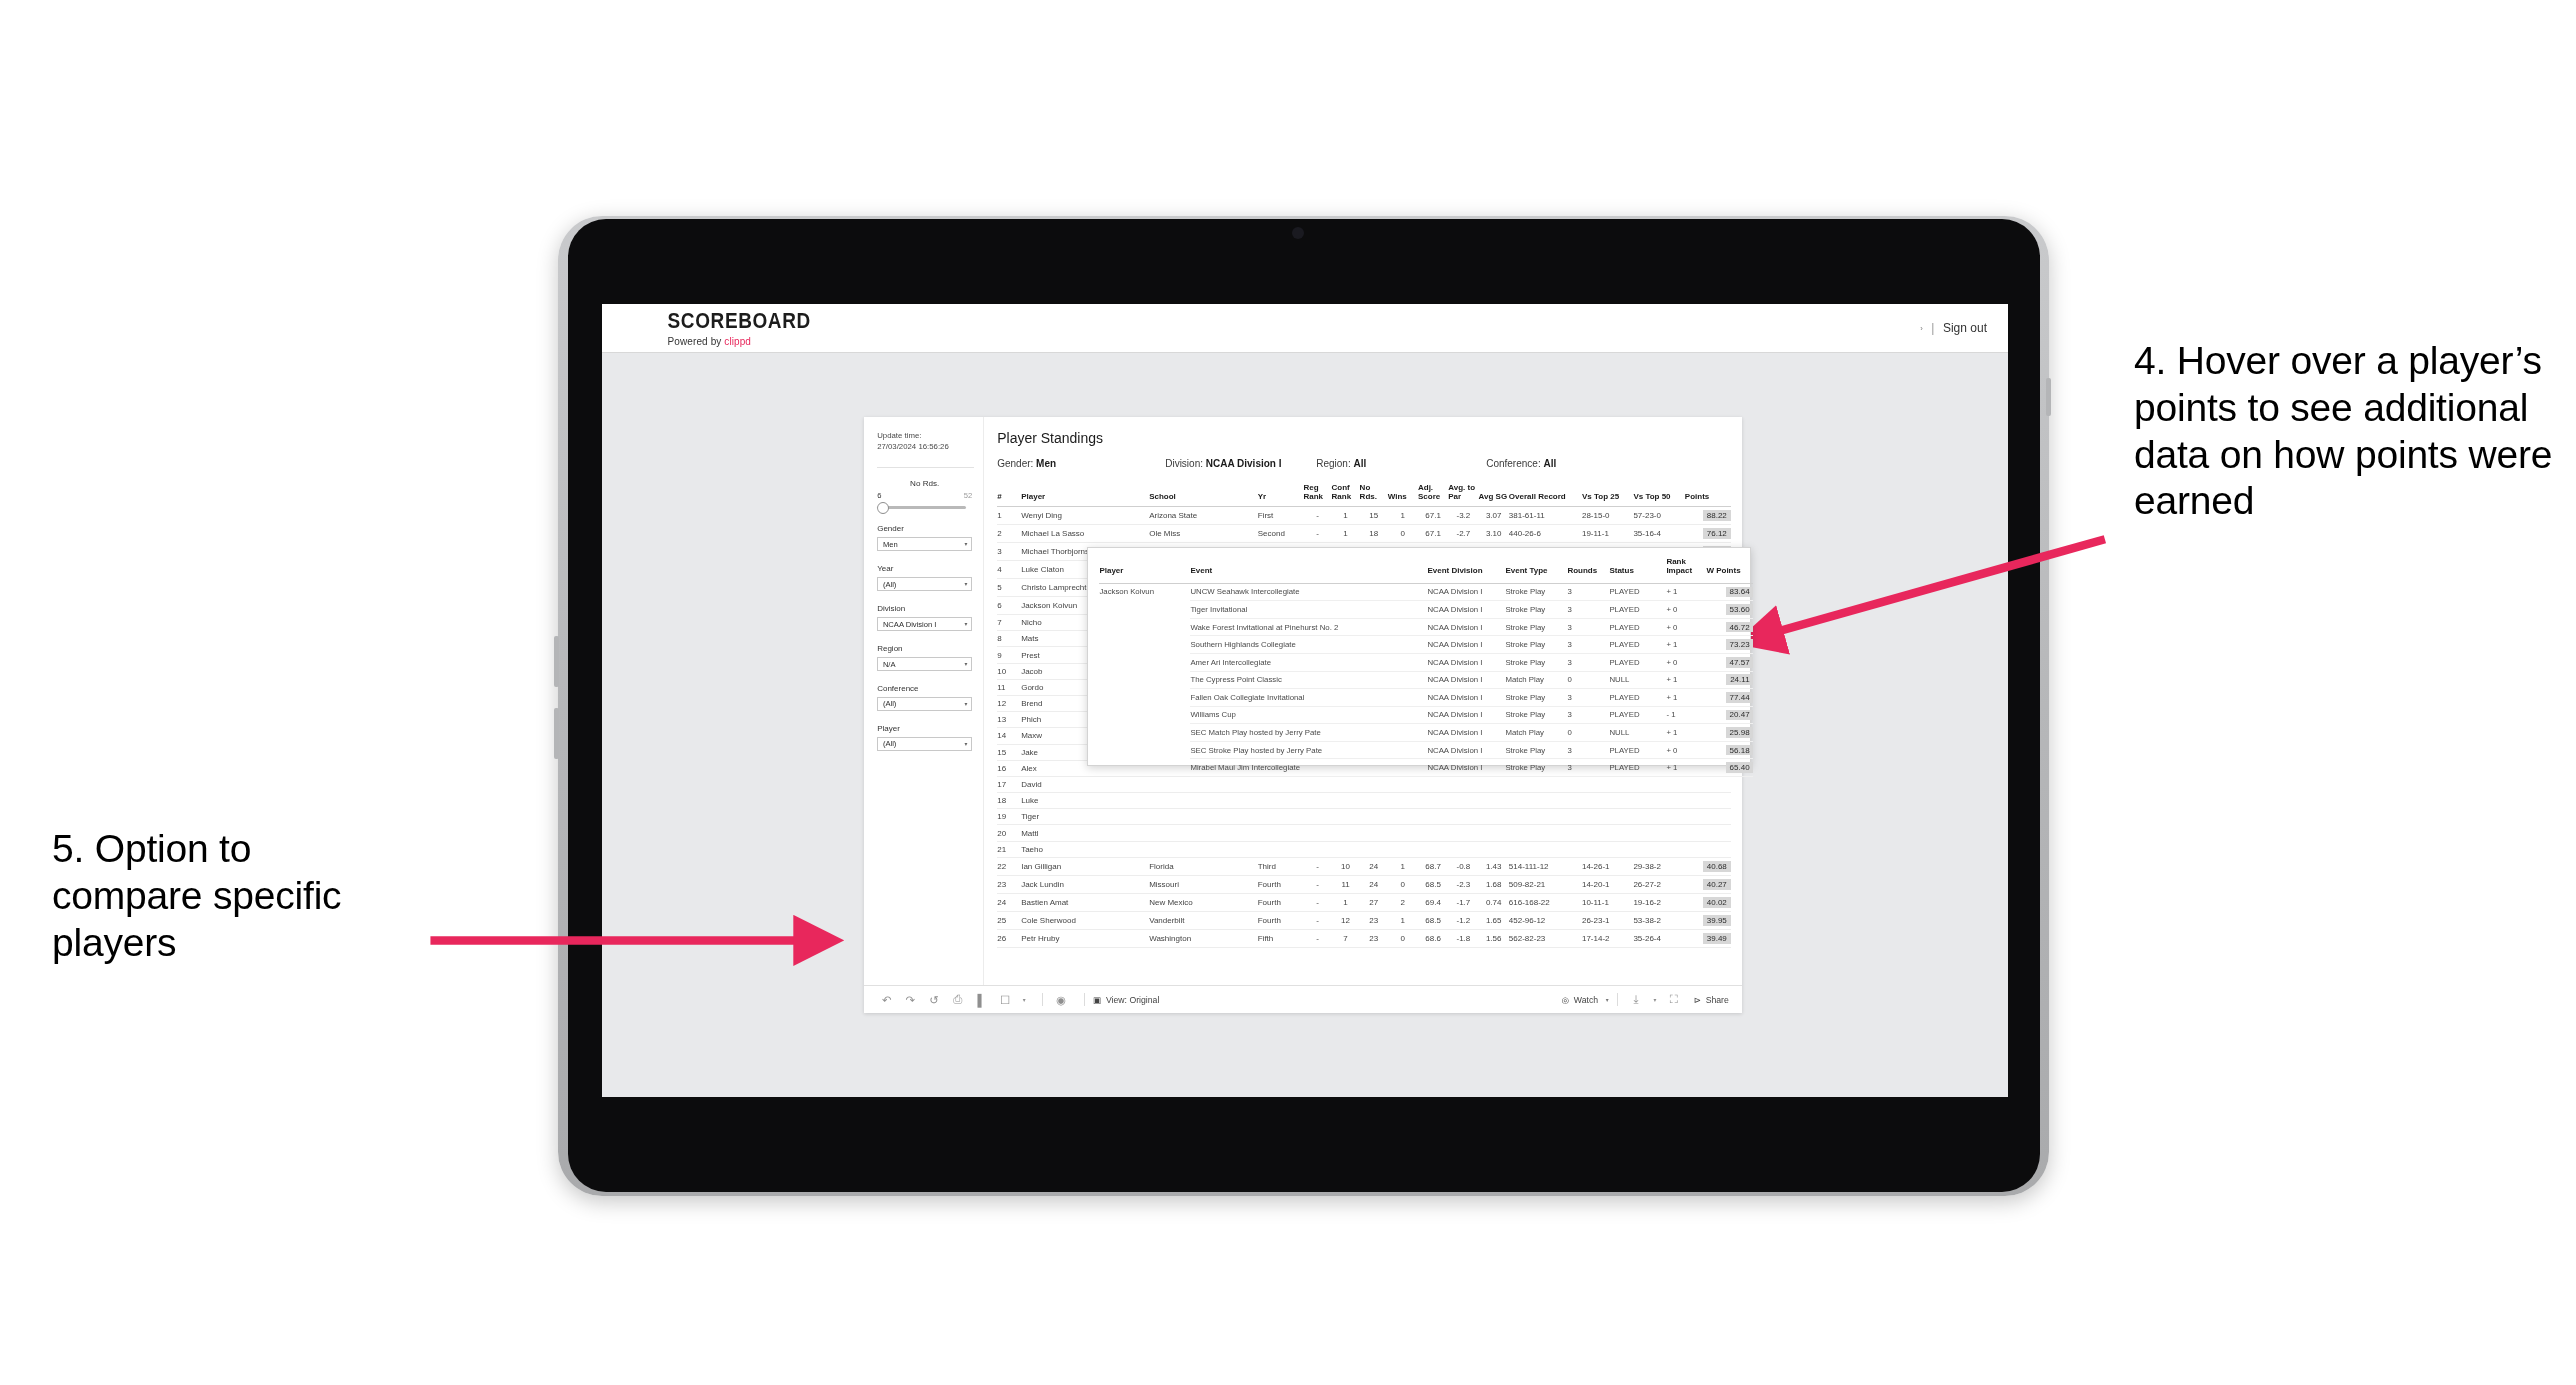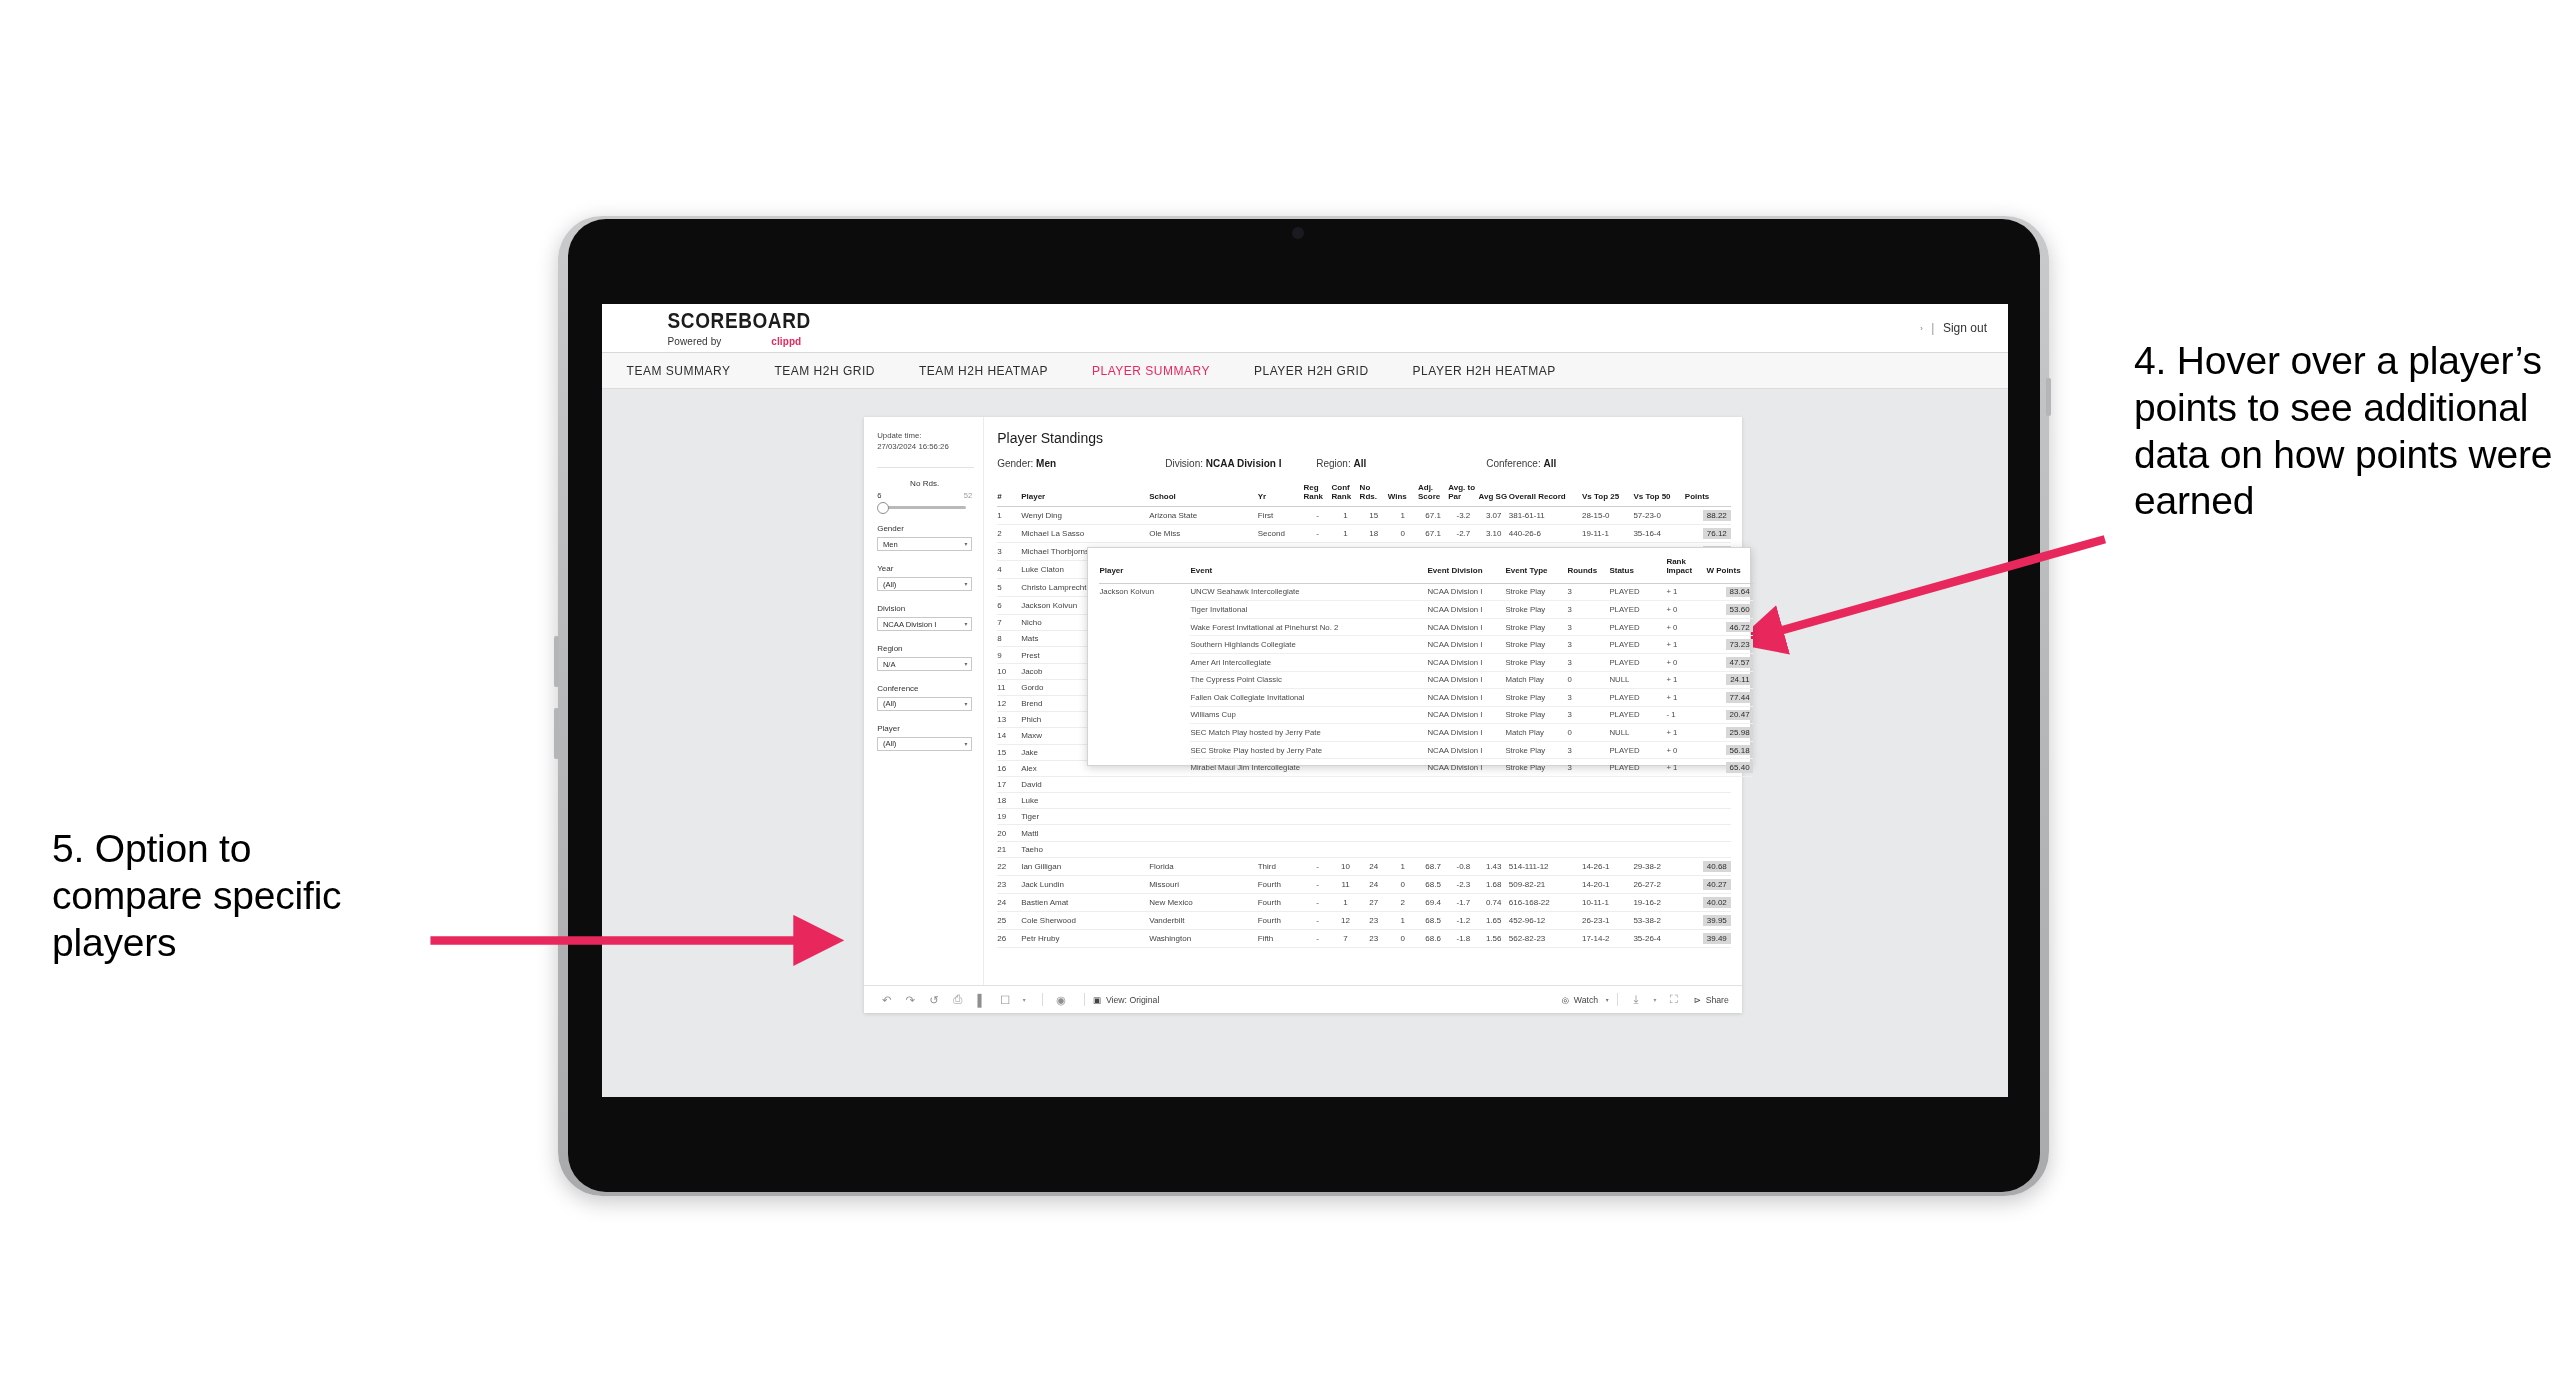--- a/index.html
+++ b/index.html
@@ -53,21 +53,21 @@
   }
   .logo-box {
     padding: 5.7px 0 3.8px 24.6px; width:168px; display:flex; flex-direction:column; justify-content:center;
   }
   .logo-main {
     font-family:"Liberation Sans", sans-serif;
     font-weight:900; font-size:19px; letter-spacing:0.6px; color:#1c1c1c;
     line-height:1; transform: scaleY(1.18); transform-origin:left center;
   }
   .logo-sub { font-size:10px; color:#333; margin-top:6.6px; letter-spacing:0.1px; }
-  .logo-sub .brand { color:#e8285c; font-weight:700;margin-left:47px; }
+  .logo-sub .brand { color:#e8285c; font-weight:400; }
 
   .nav-tabs { display:flex; align-items:stretch; margin-left:13.2px; }
   .nav-tab {
     display:flex; align-items:center; padding:0 24.6px;
     font-size:12.8px; letter-spacing:0.7px; color:#2c2c2c;
     border-bottom:2.8px solid transparent; cursor:pointer;
     background:#ffffff;
   }
   .nav-tab.active { border-bottom:2.8px solid #d81f4f; }
 
@@ -223,28 +223,20 @@
       <div class="logo-main">SCOREBOARD</div>
       <div class="logo-sub"><span>Powered by </span><span class="brand">clippd</span></div>
     </div>
     <div class="header-right">
       <span class="hdr-caret">›</span>
       <span class="dividerline">|</span>
       <span>Sign out</span>
     </div>
   </div>
 
-  <div class="subnav">
-    <div class="subnav-item">TEAM SUMMARY</div>
-    <div class="subnav-item">TEAM H2H GRID</div>
-    <div class="subnav-item">TEAM H2H HEATMAP</div>
-    <div class="subnav-item active">PLAYER SUMMARY</div>
-    <div class="subnav-item">PLAYER H2H GRID</div>
-    <div class="subnav-item">PLAYER H2H HEATMAP</div>
-  </div>
 
   <div class="workspace">
 
     <div class="viz">
       <div class="viz-body">
 
         <div class="filters">
           <div class="upd-label">
             <div>Update time:</div>
             <div>27/03/2024 16:56:26</div>

